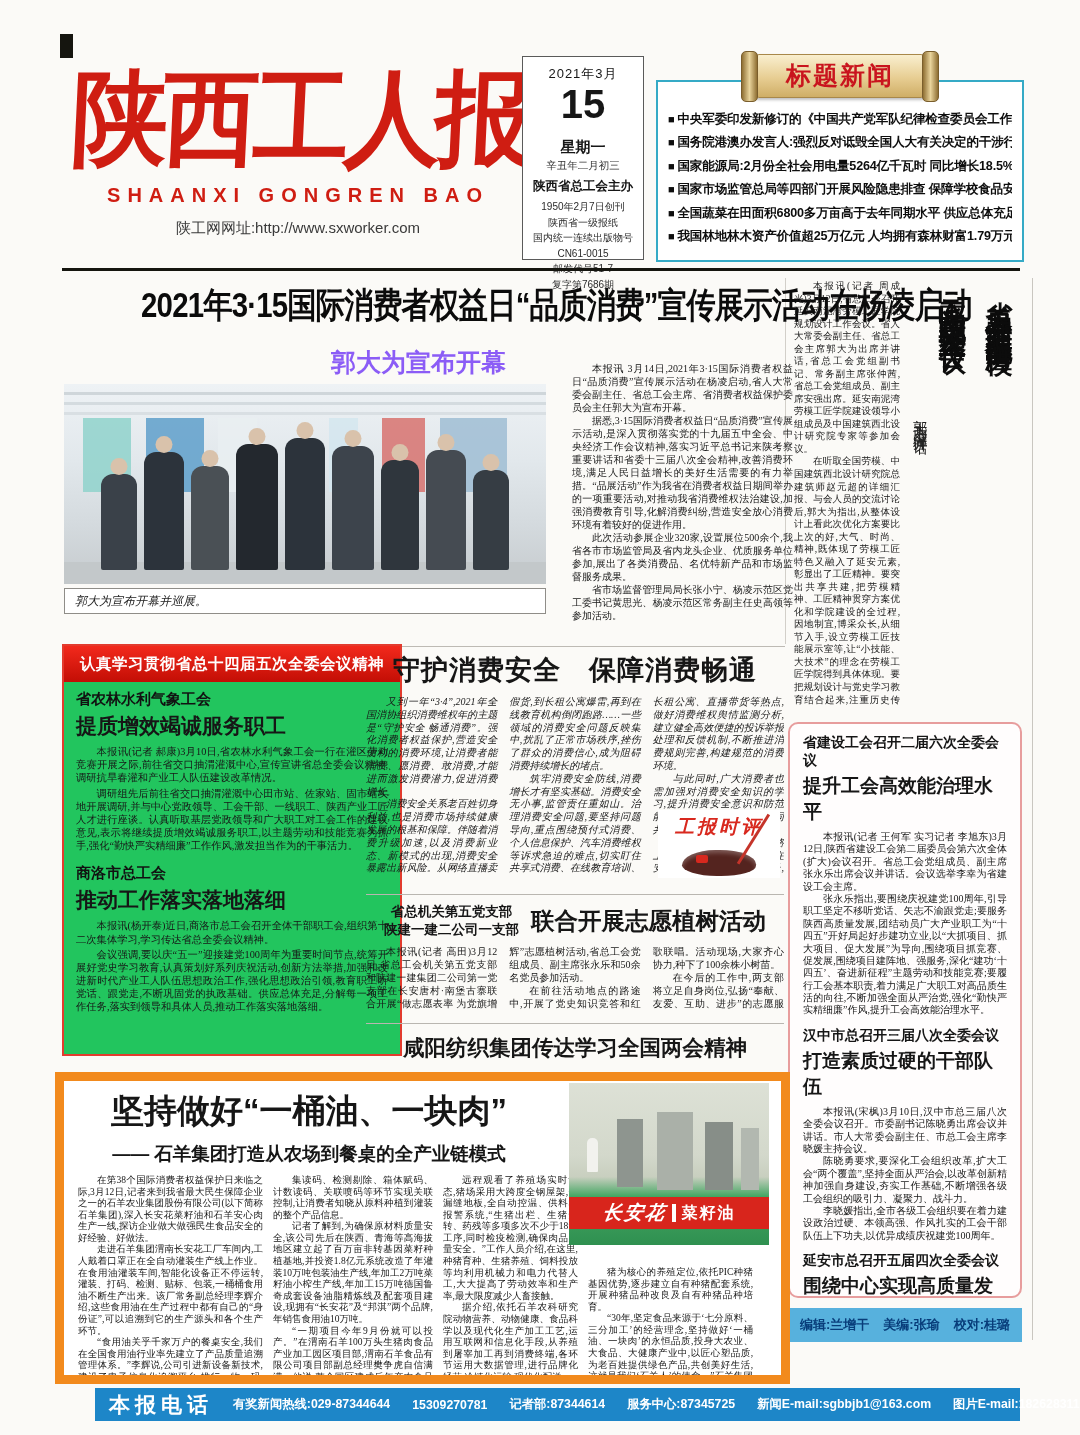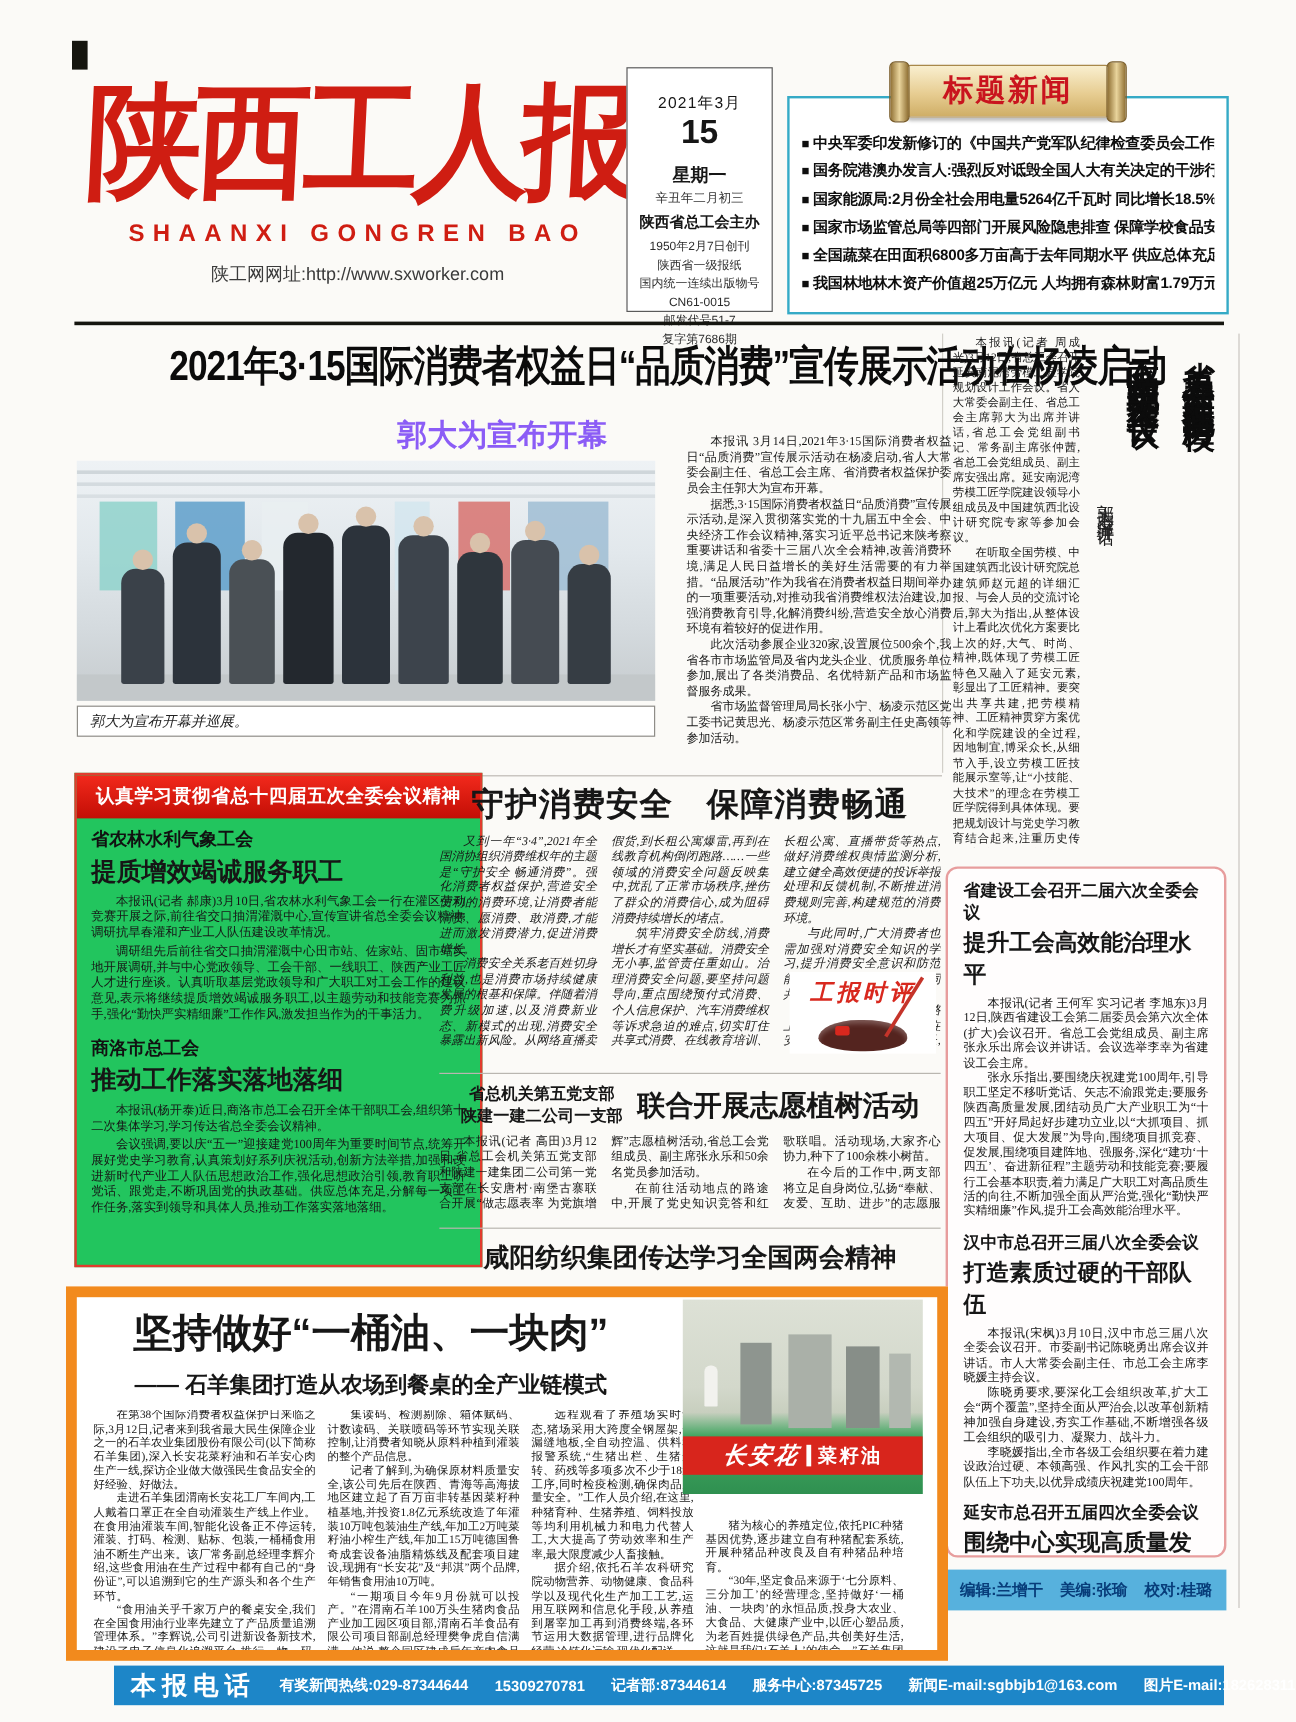--- a/index.html
+++ b/index.html
@@ -10,23 +10,23 @@
   
   .corner-mark{left:60px;top:34px;width:13px;height:24px;background:#15150f;}
   .masthead{left:72px;top:58px;width:452px;text-align:center;}
   .mh-title{font-family:"DejaVu Sans","Liberation Sans",sans-serif;font-weight:900;font-size:96px;
             line-height:1.25;color:#cf1d12;letter-spacing:-5px;transform:scale(1,1.08) skewX(-3deg);white-space:nowrap;}
   .mh-latin{margin-top:6px;color:#cf1d12;font-weight:700;font-size:20px;letter-spacing:7px;
             font-family:"Liberation Sans",sans-serif;}
   .mh-web{margin-top:12px;font-size:15px;color:#3a3a3a;font-family:"Liberation Sans",sans-serif;}
 
   .date-box{left:522px;top:56px;width:122px;height:204px;border:1px solid #5a5a5a;background:#fff;
-            text-align:center;font-family:"Liberation Sans",sans-serif;padding-top:20px;box-sizing:border-box;}
+            text-align:center;font-family:"Liberation Sans",sans-serif;padding-top:8px;box-sizing:border-box;}
   .db-month{font-size:13px;letter-spacing:1px;}
-  .db-day{font-size:28px;font-weight:700;line-height:1.05;}
+  .db-day{font-size:40px;font-weight:700;line-height:1.05;}
   .db-week{font-size:15px;font-weight:700;margin-top:13px;}
   .db-lunar{font-size:10.5px;color:#333;margin-top:2px;}
   .db-org{font-size:12.5px;font-weight:700;margin-top:5px;}
   .db-small{font-size:10px;color:#2b2b2b;line-height:1.55;margin-top:4px;}
 
   .hl-box{left:656px;top:80px;width:364px;height:178px;border:2px solid #35aac6;background:#fff;}
   .ribbon{position:absolute;left:50%;top:-28px;transform:translateX(-50%);width:168px;height:42px;
           background:linear-gradient(#f9efcf,#e7cd92 55%,#cfae66);border:1px solid #a8884a;border-radius:4px;
           text-align:center;line-height:40px;font-family:"Liberation Sans",sans-serif;
           font-weight:900;font-size:25px;color:#c9141e;letter-spacing:2px;box-shadow:0 2px 3px rgba(0,0,0,.25);}

